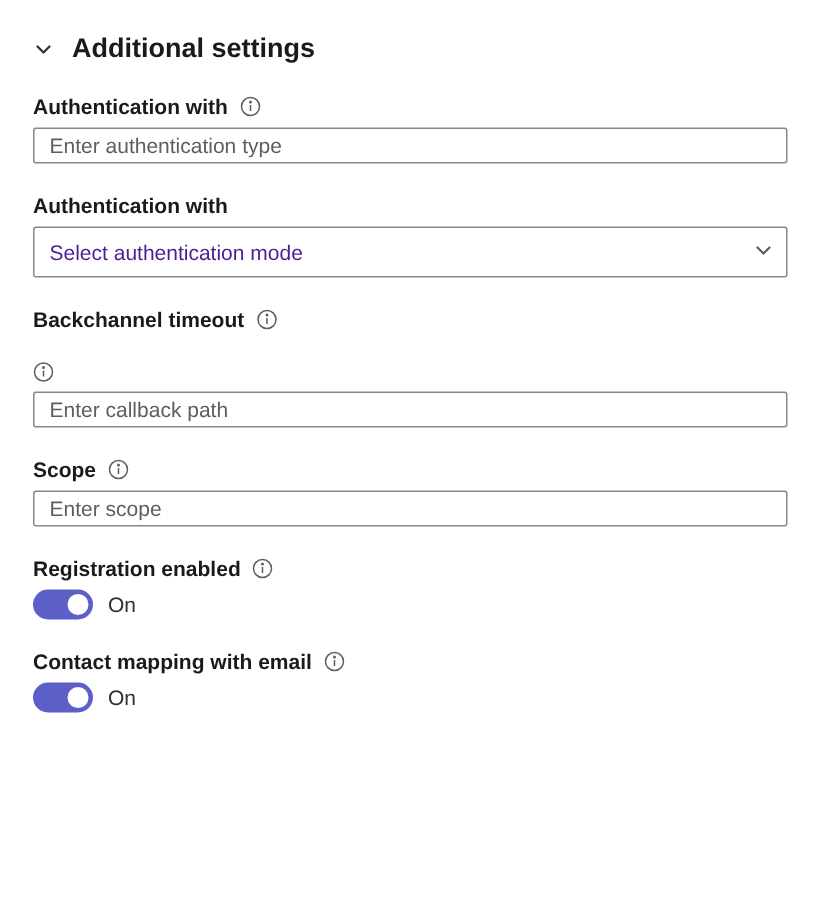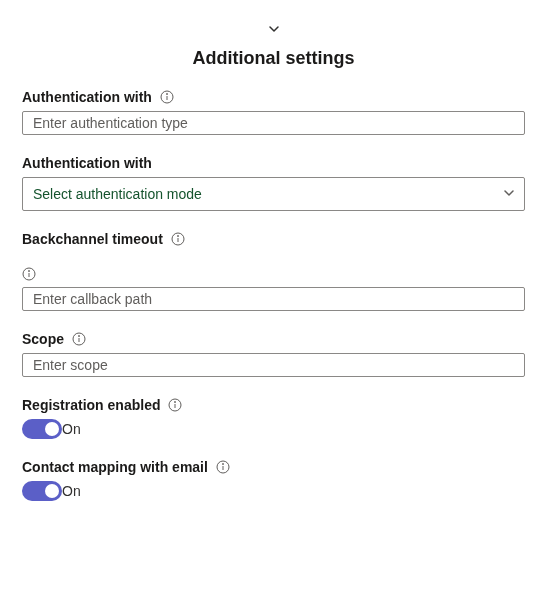--- a/index.html
+++ b/index.html
@@ -10,21 +10,20 @@
     font-size: 14px;
     color: #1b1a19;
     background: #ffffff;
     width: 547px;
   }
   .section-header {
     display: flex;
     align-items: center;
     gap: 12px;
     margin-bottom: 20px;
-    flex-direction: column;
   }
   .chevron {
     display: inline-flex;
     align-items: center;
     justify-content: center;
     width: 14px;
     height: 14px;
     cursor: pointer;
   }
   .chevron svg { width: 12px; height: 12px; stroke: #323130; }
@@ -68,38 +67,38 @@
   .text-input::placeholder { color: #605e5c; }
   .select-wrapper { position: relative; width: 100%; }
   .select-input {
     width: 100%;
     height: 34px;
     border: 1px solid #8a8886;
     border-radius: 2px;
     padding: 0 32px 0 10px;
     font-size: 14px;
     font-family: inherit;
-    color: #14532d;
+    color: #4c1d95;
     background: #fff;
     display: flex;
     align-items: center;
     cursor: pointer;
   }
   .select-chevron {
     position: absolute;
     right: 10px;
     top: 50%;
     transform: translateY(-50%);
     pointer-events: none;
   }
   .select-chevron svg { width: 12px; height: 12px; stroke: #605e5c; }
   .toggle-row {
     display: flex;
     align-items: center;
-    gap: 0;
+    gap: 10px;
     margin-top: 6px;
   }
   .toggle {
     width: 40px;
     height: 20px;
     border-radius: 10px;
     background: #5b5fc7;
     position: relative;
     cursor: pointer;
     display: inline-block;

